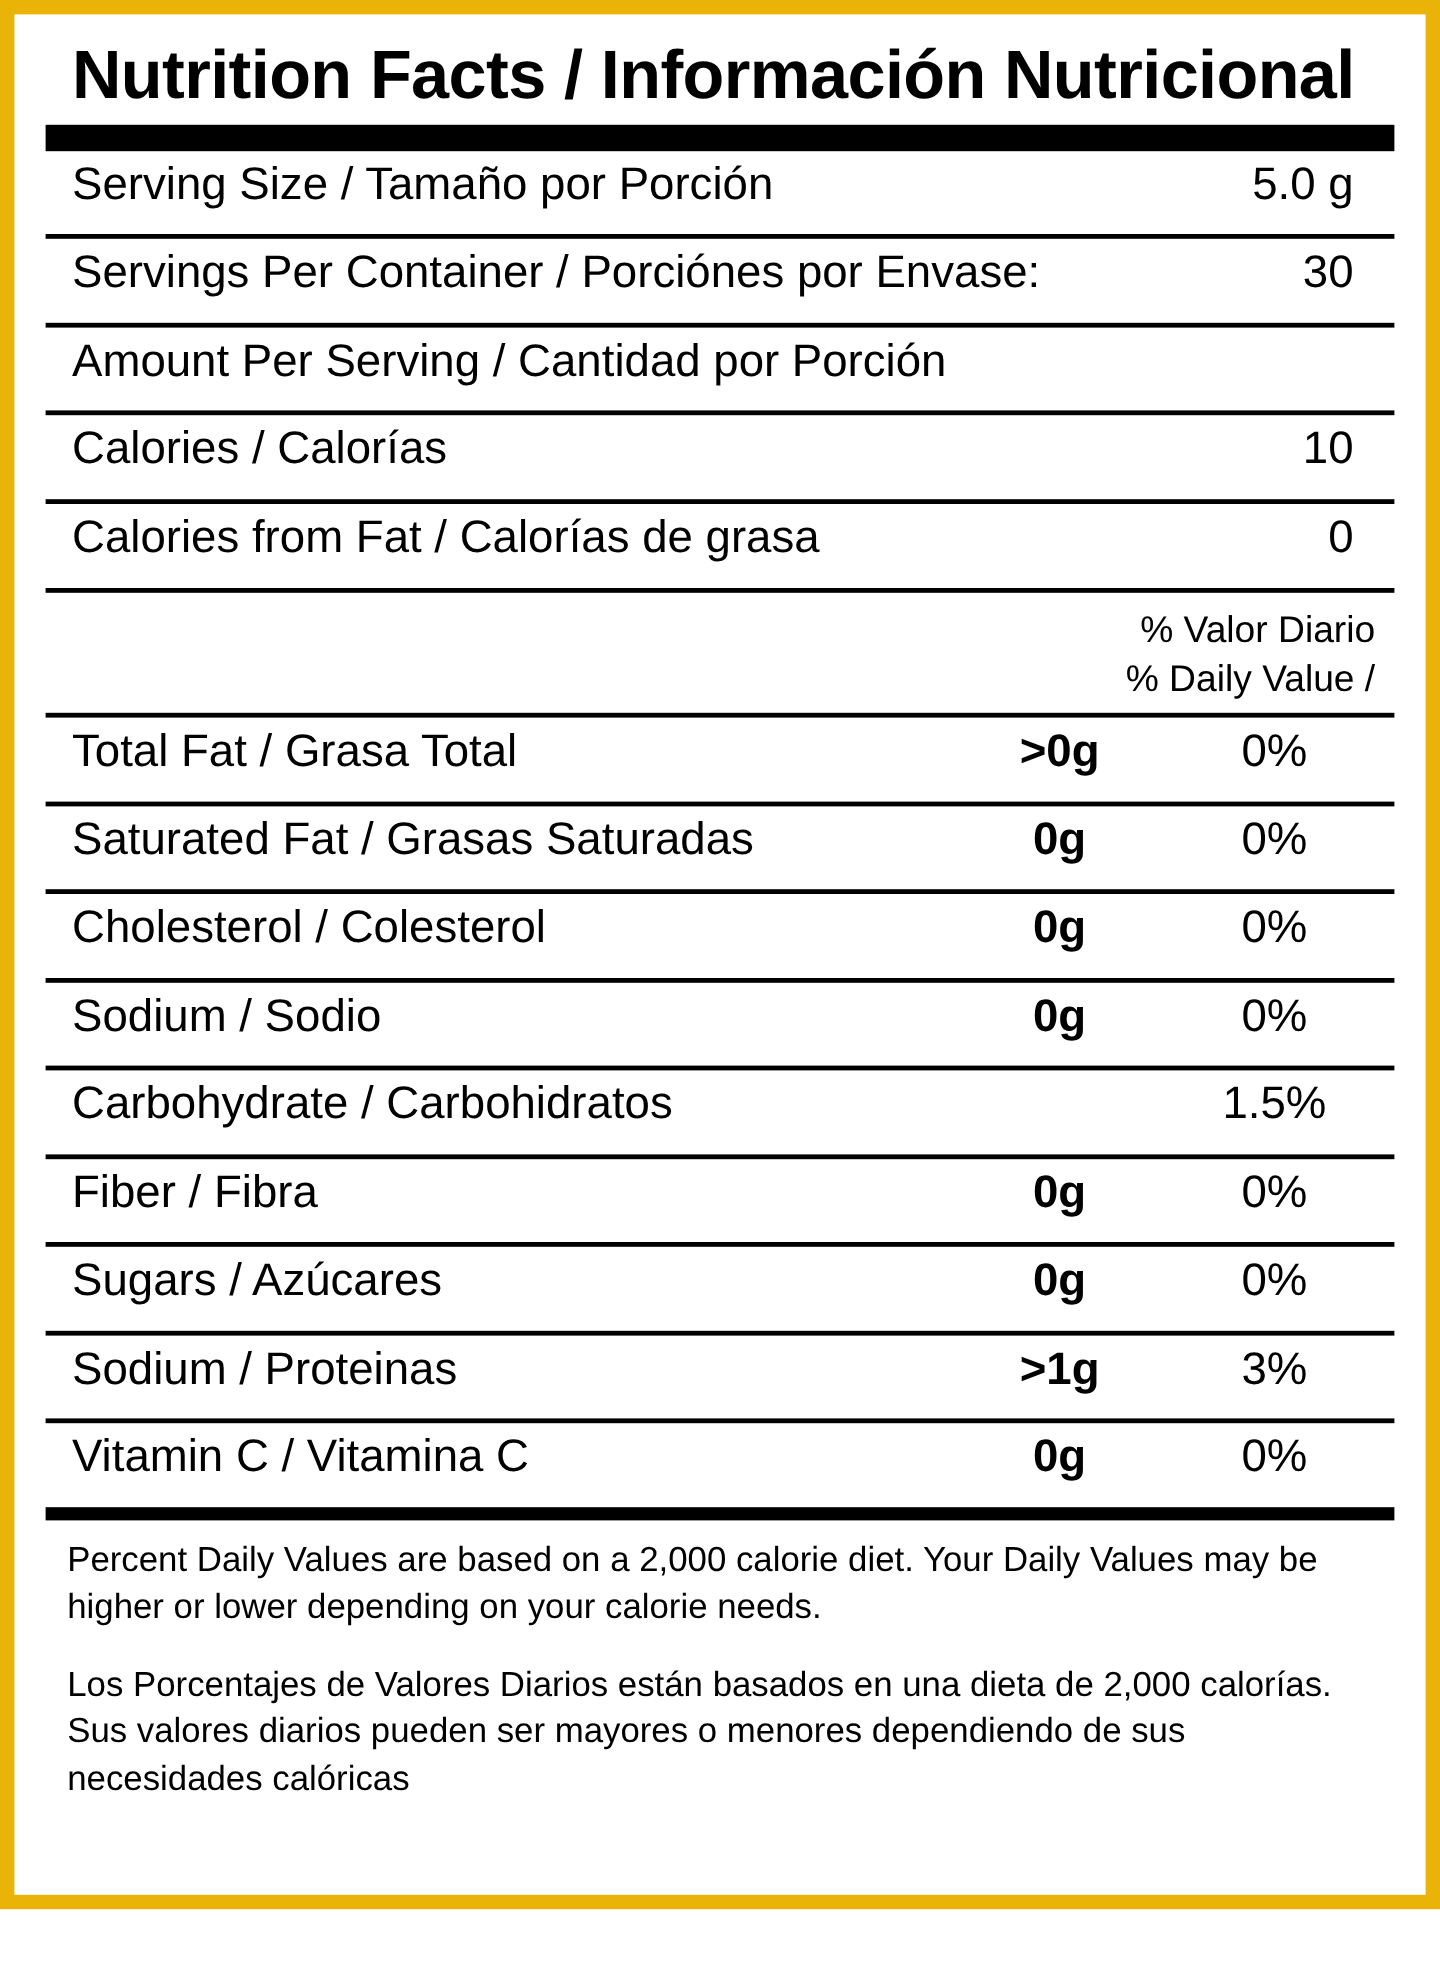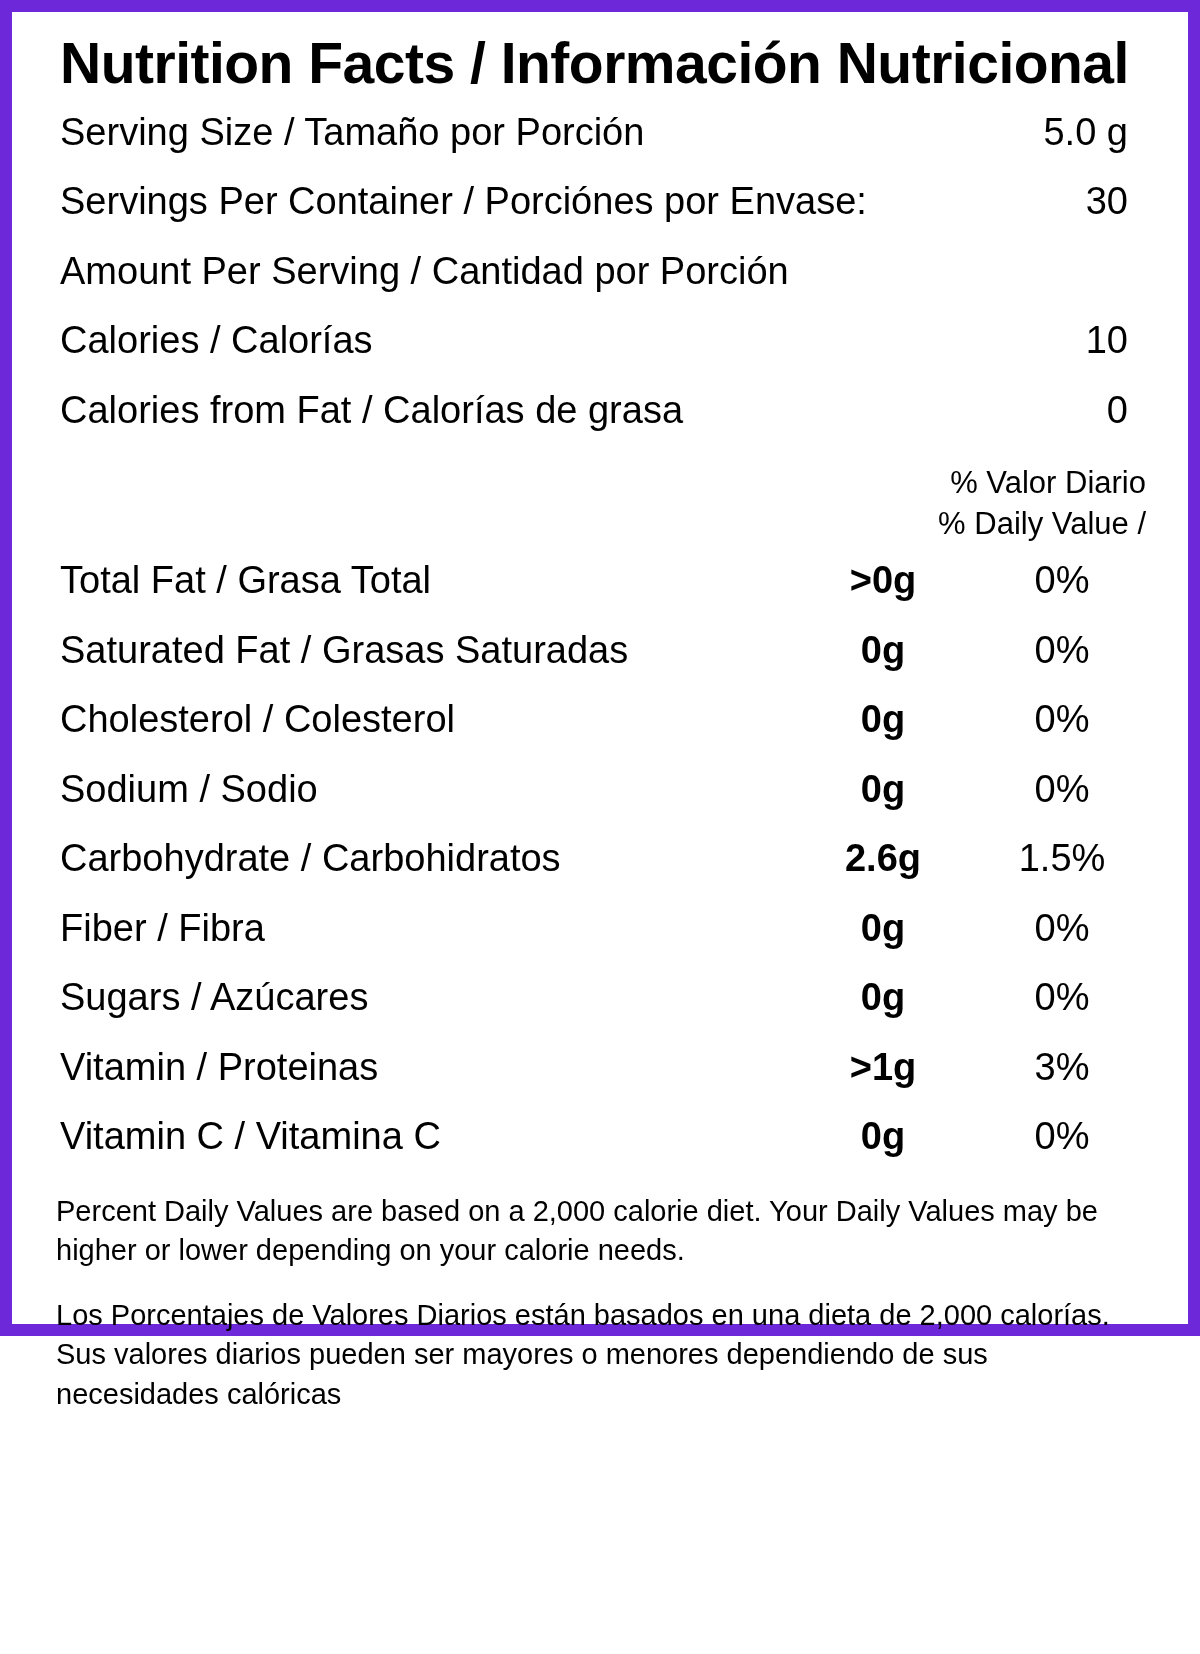--- a/index.html
+++ b/index.html
@@ -9,23 +9,23 @@
   }
   body {
     width: 1200px;
     height: 1654px;
     font-family: "Liberation Sans", sans-serif;
     color: #000000;
   }
   .label-outer {
     box-sizing: border-box;
     width: 1200px;
-    height: 1336px;
+    height: 1591px;
     padding: 12px;
-    background: #6d28d9;
+    background: #eab308;
   }
   .label-inner {
     box-sizing: border-box;
     width: 100%;
     height: 100%;
     background: #ffffff;
     padding: 18px 26px 10px 26px;
     display: flex;
     flex-direction: column;
   }
@@ -177,41 +177,40 @@
 
     <div class="row">
       <div class="name">Sodium / Sodio</div>
       <div class="amt">0g</div>
       <div class="dv">0%</div>
     </div>
     <div class="rule-thin"></div>
 
     <div class="row">
       <div class="name">Carbohydrate / Carbohidratos</div>
-      <div class="amt">2.6g</div>
       <div class="dv">1.5%</div>
     </div>
     <div class="rule-thin"></div>
 
     <div class="row">
       <div class="name">Fiber / Fibra</div>
       <div class="amt">0g</div>
       <div class="dv">0%</div>
     </div>
     <div class="rule-thin"></div>
 
     <div class="row">
       <div class="name">Sugars / Azúcares</div>
       <div class="amt">0g</div>
       <div class="dv">0%</div>
     </div>
     <div class="rule-thin"></div>
 
     <div class="row">
-      <div class="name">Vitamin / Proteinas</div>
+      <div class="name">Sodium / Proteinas</div>
       <div class="amt">&gt;1g</div>
       <div class="dv">3%</div>
     </div>
     <div class="rule-thin"></div>
 
     <div class="row">
       <div class="name">Vitamin C / Vitamina C</div>
       <div class="amt">0g</div>
       <div class="dv">0%</div>
     </div>

